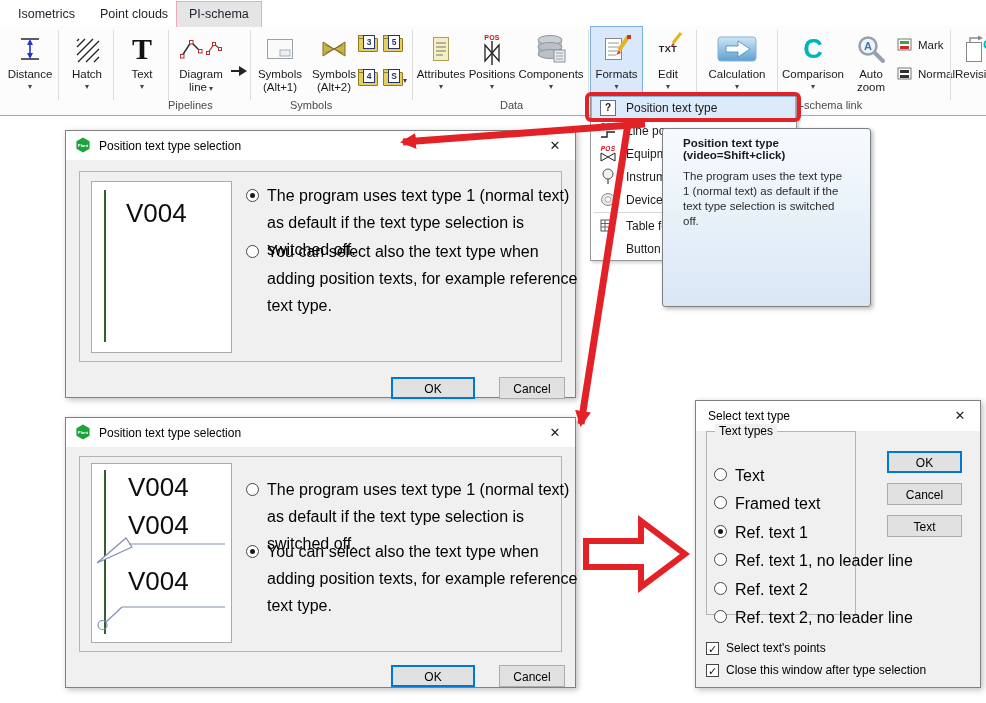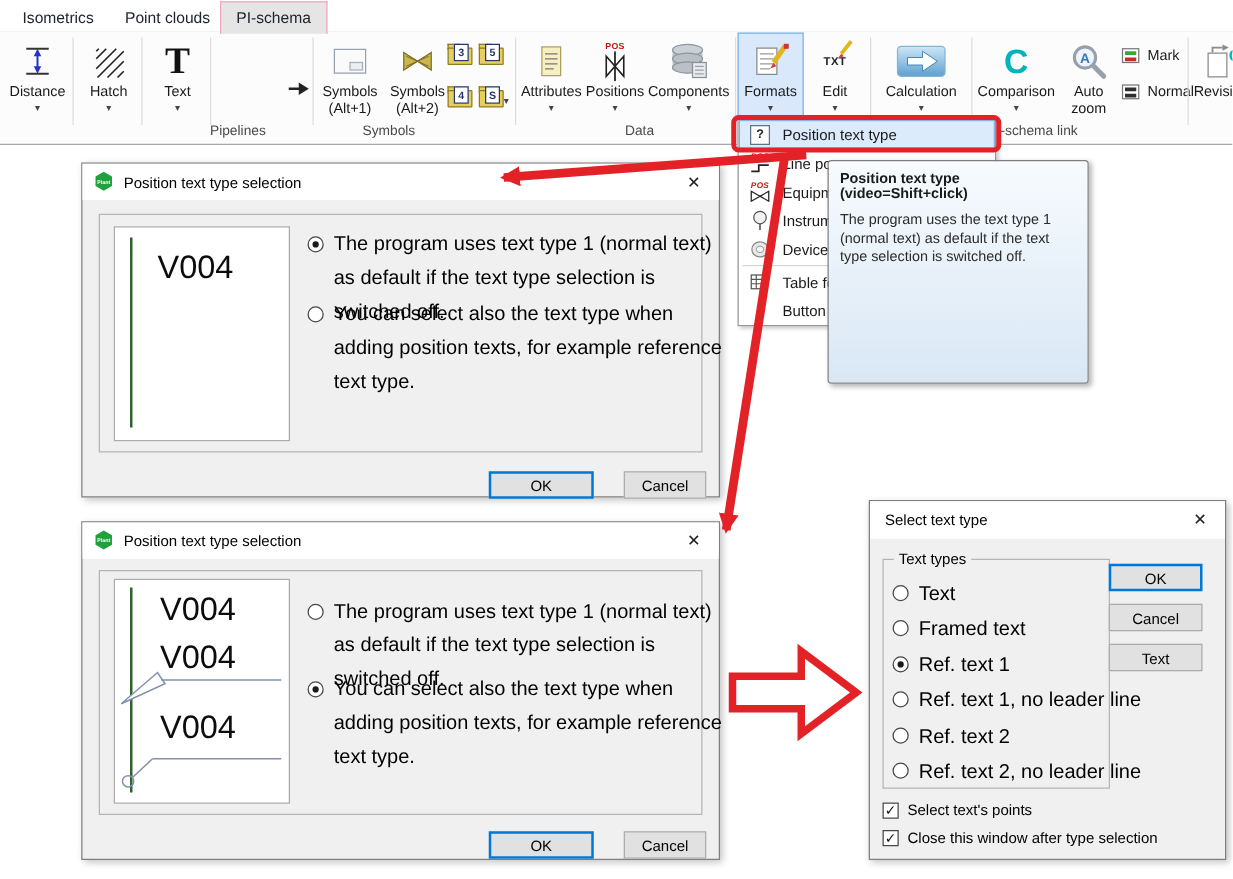--- a/index.html
+++ b/index.html
@@ -36,21 +36,21 @@
   .mitem{height:23px;display:flex;align-items:center;font-size:12px;color:#1a1a1a;padding-left:5px;cursor:default}
   .mitem.hl{background:#dcebfc;outline:1px solid #86b4e0;outline-offset:-1px}
   .micon{width:24px;flex:none;display:flex;flex-direction:column;align-items:center;justify-content:center}
   .mlabel{margin-left:6px;white-space:nowrap}
   .msep{height:1px;background:#d6d6d6;margin:1px 3px}
   .qbox{width:14px;height:14px;border:1px solid #62718c;background:#fff;font-size:10px;font-weight:bold;color:#222;text-align:center;line-height:14px}
 
   
   .tooltip{position:absolute;left:662px;top:128px;width:209px;min-height:179px;z-index:30;box-sizing:border-box;
     background:linear-gradient(#f7fbfe,#d9e7f5);border:1px solid #7f7f7f;border-radius:3px;
-    box-shadow:2px 2px 4px rgba(0,0,0,.28);padding:8px 9px;font-size:11.5px;color:#2b2b2b}
+    box-shadow:2px 2px 4px rgba(0,0,0,.28);padding:8px 20px;font-size:11.5px;color:#2b2b2b}
   .tooltip h4{margin:0 0 8px;font-size:11.5px;color:#1a1a1a}
   .tooltip p{margin:0 0 10px;line-height:15px}
 
   
   .dlg{position:absolute;background:#f0f0f0;border:1px solid #808080;box-shadow:2px 2px 6px rgba(0,0,0,.25);z-index:15;box-sizing:border-box}
   .titlebar{position:absolute;left:0;top:0;right:0;height:29px;background:#fff}
   .dlg-title{position:absolute;left:33px;top:8px;font-size:12px;color:#000}
   .dlg-title.noicon{left:12px}
   .plant-ic{position:absolute;left:9px;top:6px;width:16px;height:16px}
   .close{position:absolute;right:10px;top:6px;width:20px;height:18px;font-size:13px;color:#222;text-align:center;line-height:18px;cursor:default}
@@ -112,20 +112,36 @@
 
   <div class="rbtn" style="left:117px;width:50px">
     <div class="ricon">
         <span class="texticon">T</span>
       </div>
     <div class="rlabel">Text</div>
     <div class="caret">▾</div>
   </div>
   <div class="sep" style="left:168px"></div>
 
+  <div class="rbtn" style="left:172px;width:58px">
+    <div class="ricon">
+      <svg width="46" height="26">
+          <polyline points="4,20 13,6 22,15" fill="none" stroke="#333" stroke-width="1.5"></polyline>
+          <rect x="2.5" y="18.5" width="3.5" height="3.5" fill="#fff" stroke="#b03030"></rect>
+          <rect x="11.5" y="4.5" width="3.5" height="3.5" fill="#fff" stroke="#b03030"></rect>
+          <rect x="20.5" y="13.5" width="3.5" height="3.5" fill="#fff" stroke="#b03030"></rect>
+          <polyline points="30,17 36,8 42,13" fill="none" stroke="#b03030" stroke-width="1.2"></polyline>
+          <rect x="28.5" y="15.5" width="3" height="3" fill="#fff" stroke="#b03030"></rect>
+          <rect x="34.5" y="6.5" width="3" height="3" fill="#fff" stroke="#b03030"></rect>
+          <rect x="40.5" y="11.5" width="3" height="3" fill="#fff" stroke="#b03030"></rect>
+        </svg>
+    </div>
+    <div class="rlabel">Diagram</div>
+    <div class="rlabel"><span>line</span><span class="inline-caret">▾</span></div>
+  </div>
   <div class="rbtn" style="left:228px;width:22px">
     <div class="ricon" style="margin-top:24px">
       <svg width="18" height="14">
           <line x1="1" y1="7" x2="10" y2="7" stroke="#222" stroke-width="2"></line>
           <polygon points="9,2 17,7 9,12" fill="#222"></polygon>
         </svg>
     </div>
   </div>
   <div class="grplabel" style="left:168px;width:80px">Pipelines</div>
   <div class="sep" style="left:250px"></div>
@@ -435,21 +451,21 @@
   </div>
   <button class="btn focused" style="left:325px;top:247px;width:84px">OK</button>
   <button class="btn" style="left:433px;top:247px;width:66px">Cancel</button>
 </div>
 
 <div class="dlg" style="left:695px;top:400px;width:286px;height:288px">
   <div class="titlebar" style="height:30px">
     <span class="dlg-title noicon">Select text type</span>
     <span class="close">✕</span>
   </div>
-  <div class="gbox" style="left:10px;top:46px;width:182px;height:184px">
+  <div class="gbox" style="left:10px;top:30px;width:150px;height:184px">
     <span class="legend">Text types</span>
   </div>
   <div class="radio-row" style="left:18px;top:66px">
     <span class="rdo"></span>
       <span class="rlbl">Text</span>
   </div>
   <div class="radio-row" style="left:18px;top:94px">
     <span class="rdo"></span>
       <span class="rlbl">Framed text</span>
   </div>

